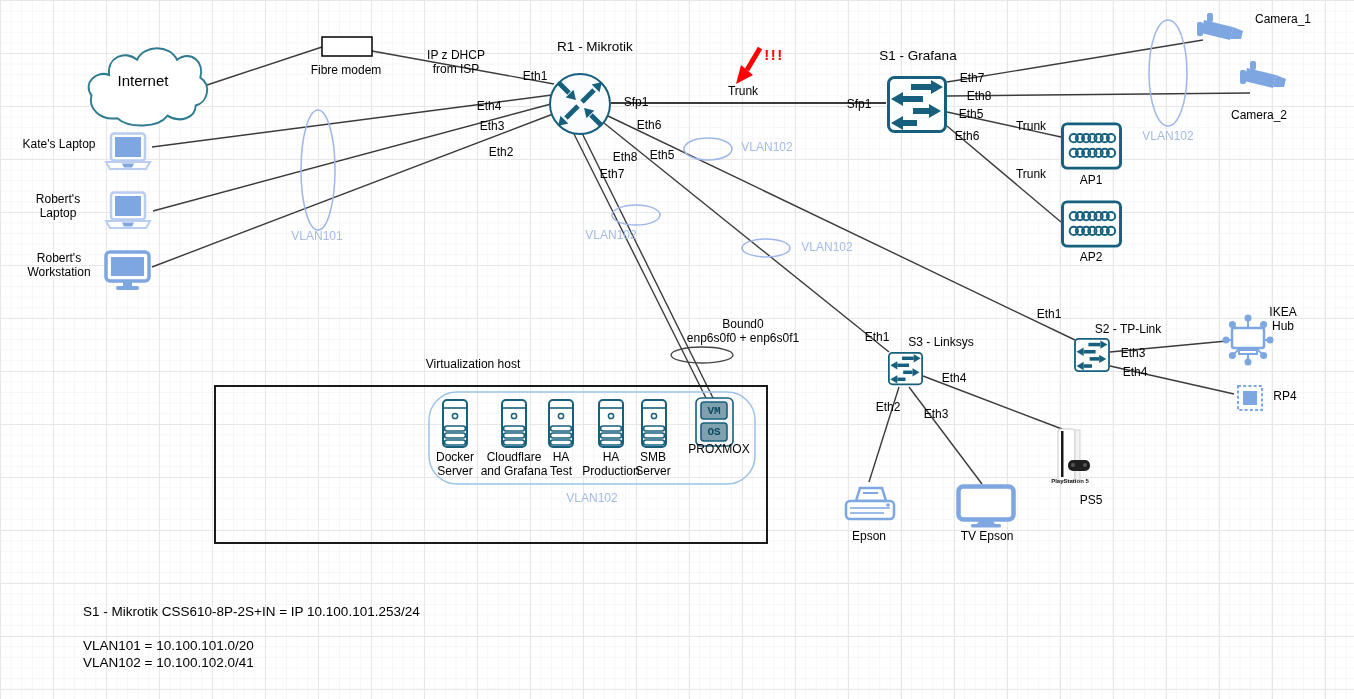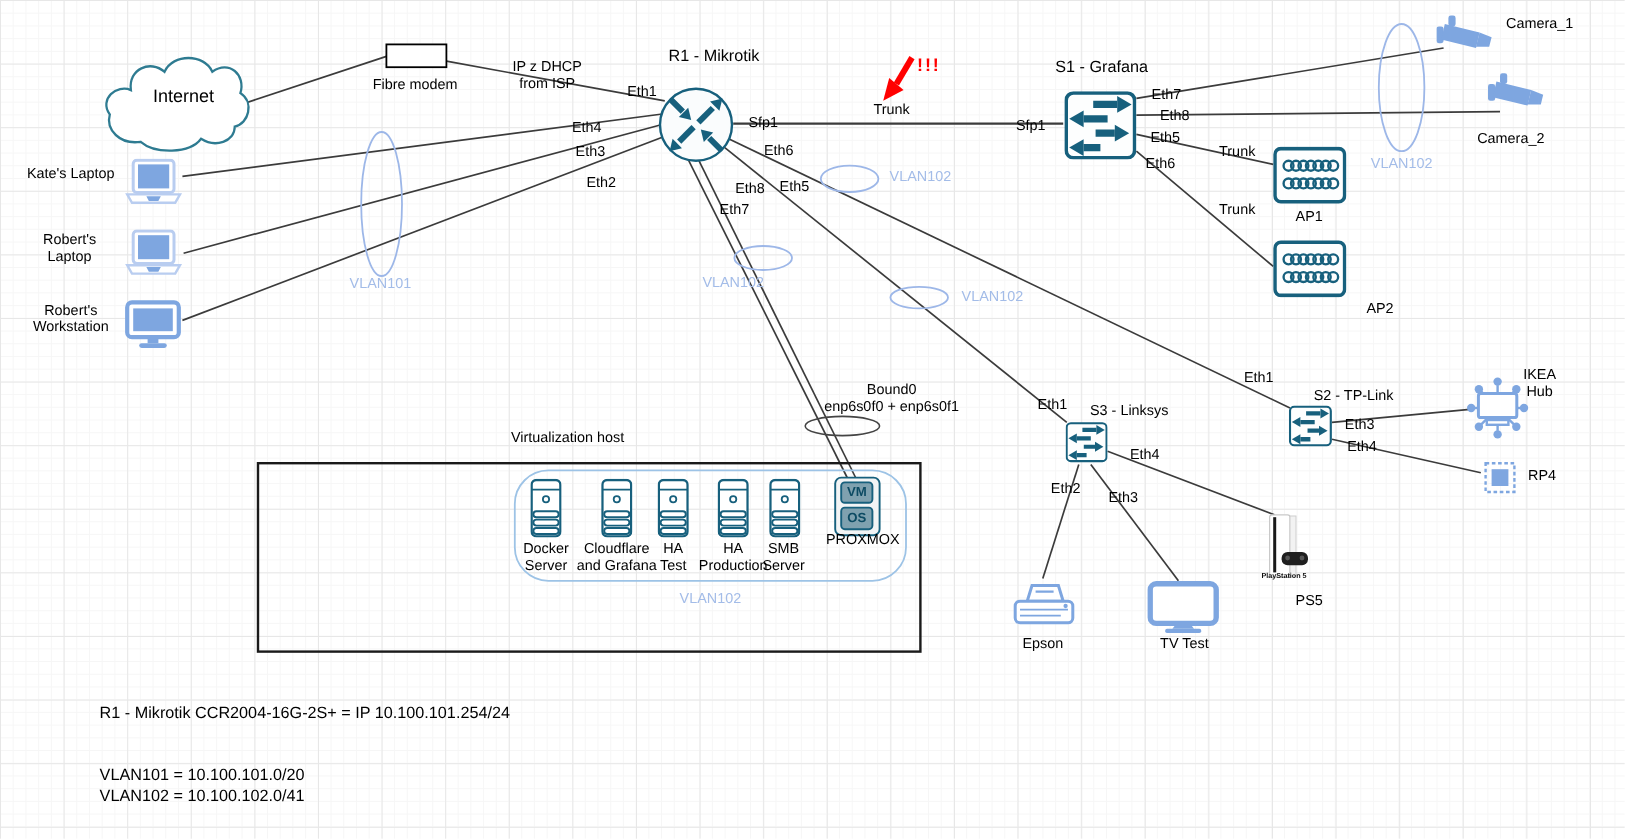--- a/index.html
+++ b/index.html
@@ -11,24 +11,24 @@
       linear-gradient(to bottom,#e7e7e7 1px,transparent 1px),
       linear-gradient(to right,#f6f6f6 1px,transparent 1px),
       linear-gradient(to bottom,#f6f6f6 1px,transparent 1px);
     background-size:53px 53px,53px 53px,10.6px 10.6px,10.6px 10.6px;
     font-family:"Liberation Sans",sans-serif;
   }
   svg.layer{position:absolute;left:0;top:0;}
   .l{position:absolute;transform:translate(-50%,-50%);font-size:12px;color:#000;
      white-space:pre-line;text-align:center;line-height:1.15;}
   .title{font-size:13.5px;}
-  .big{font-size:15px;margin-left:10px;}
+  .big{font-size:15px;}
   .vlan{color:#a3bce8;}
   .alert{color:#ff0000;font-weight:700;font-size:15px;letter-spacing:1.5px;}
-  .vmos{font-weight:700;font-size:11px;color:#0d4b63;}
+  .vmos{font-weight:700;font-size:11px;color:#0d4b63;font-family:Liberation Mono, monospace;}
   .brand{font-size:6px;font-weight:700;color:#111;}
   .note{transform:translate(0,-50%);font-size:13.5px;text-align:left;}
 </style>
 </head>
 <body>
 
 <div id="canvas">
 
 <svg class="layer" width="1354" height="699" viewBox="0 0 1354 699">
   <defs>
@@ -252,21 +252,21 @@
 <div class="l alert" style="left:774px;top:55px">!!!</div>
 <div class="l title" style="left:918px;top:56px">S1 - Grafana</div>
 <div class="l" style="left:859px;top:105px">Sfp1</div>
 <div class="l" style="left:972px;top:79px">Eth7</div>
 <div class="l" style="left:979px;top:97px">Eth8</div>
 <div class="l" style="left:971px;top:115px">Eth5</div>
 <div class="l" style="left:967px;top:137px">Eth6</div>
 <div class="l" style="left:1031px;top:127px">Trunk</div>
 <div class="l" style="left:1031px;top:175px">Trunk</div>
 <div class="l" style="left:1091px;top:181px">AP1</div>
-<div class="l" style="left:1150px;top:258px">AP2</div>
+<div class="l" style="left:1091px;top:258px">AP2</div>
 <div class="l" style="left:1283px;top:20px">Camera_1</div>
 <div class="l" style="left:1259px;top:116px">Camera_2</div>
 <div class="l vlan" style="left:1168px;top:137px">VLAN102</div>
 <div class="l vlan" style="left:317px;top:237px">VLAN101</div>
 <div class="l vlan" style="left:767px;top:148px">VLAN102</div>
 <div class="l vlan" style="left:611px;top:236px">VLAN102</div>
 <div class="l vlan" style="left:827px;top:248px">VLAN102</div>
 <div class="l vlan" style="left:592px;top:499px">VLAN102</div>
 <div class="l" style="left:59px;top:145px">Kate's Laptop</div>
 <div class="l" style="left:58px;top:207px">Robert's
@@ -295,21 +295,21 @@
 <div class="l" style="left:1135px;top:373px">Eth4</div>
 <div class="l" style="left:941px;top:343px">S3 - Linksys</div>
 <div class="l" style="left:877px;top:338px">Eth1</div>
 <div class="l" style="left:888px;top:408px">Eth2</div>
 <div class="l" style="left:936px;top:415px">Eth3</div>
 <div class="l" style="left:954px;top:379px">Eth4</div>
 <div class="l" style="left:1283px;top:320px">IKEA
 Hub</div>
 <div class="l" style="left:1285px;top:397px">RP4</div>
 <div class="l" style="left:869px;top:537px">Epson</div>
-<div class="l" style="left:987px;top:537px">TV Test</div>
+<div class="l" style="left:987px;top:537px">TV Epson</div>
 <div class="l" style="left:1091px;top:501px">PS5</div>
 <div class="l brand" style="left:1070px;top:481px">PlayStation 5</div>
 
-<div class="l note" style="left:83px;top:594px">R1 - Mikrotik CCR2004-16G-2S+ = IP 10.100.101.254/24</div>
+<div class="l note" style="left:83px;top:612px">S1 - Mikrotik CSS610-8P-2S+IN = IP 10.100.101.253/24</div>
 <div class="l note" style="left:83px;top:646px">VLAN101 = 10.100.101.0/20</div>
 <div class="l note" style="left:83px;top:663px">VLAN102 = 10.100.102.0/41</div>
 
 </div>
 
 </body></html>

